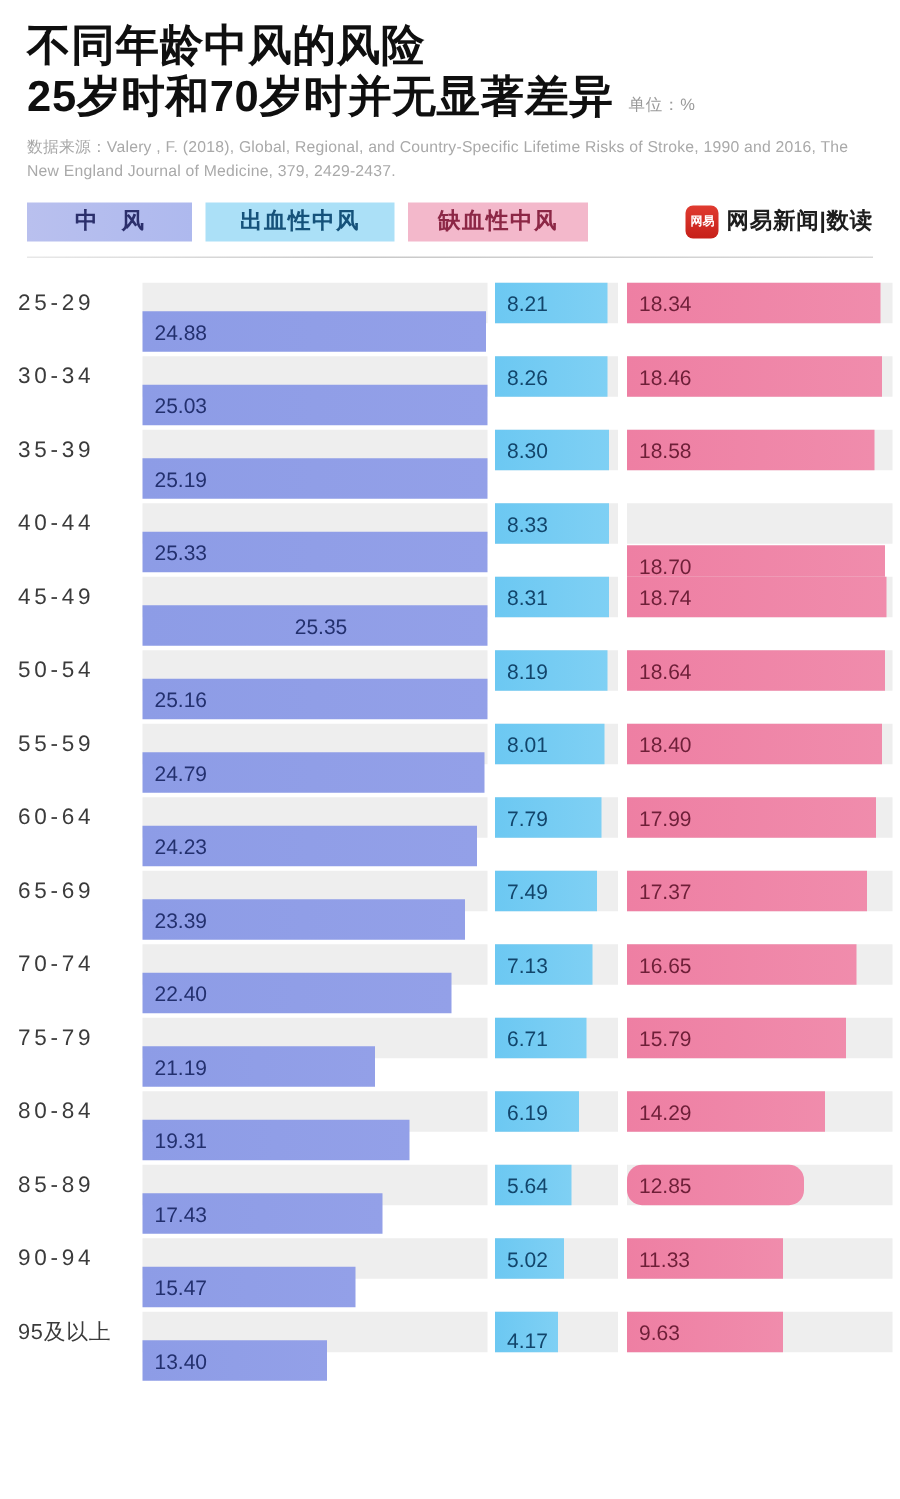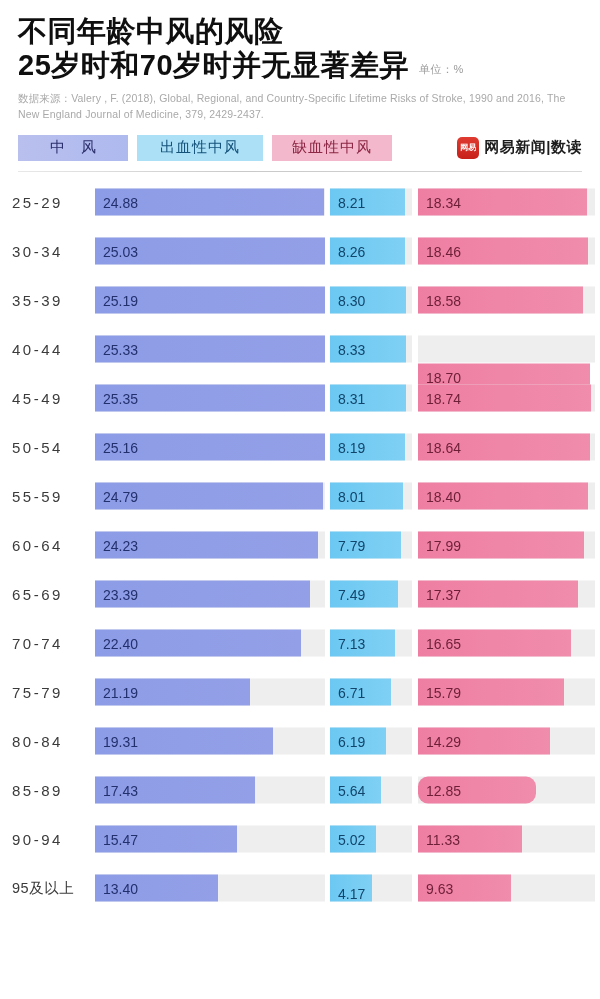--- a/index.html
+++ b/index.html
@@ -56,21 +56,21 @@
     display: flex;
     align-items: center;
     gap: 9px;
   }
   .legend-chip {
     height: 26px;
     display: flex;
     align-items: center;
     justify-content: center;
     font-size: 15px;
-    font-weight: normal;
+    font-weight: bold;
     box-sizing: border-box;
   }
   .chip-total {
     width: 110px;
     background: linear-gradient(90deg, #b9c0ee 0%, #aeb9ee 100%);
     color: #2b2f6b;
     letter-spacing: 16px;
     text-indent: 16px;
   }
   .chip-hem {
@@ -156,21 +156,21 @@
   .track-isc   { left: 418px; width: 177px; }
 
   .fill {
     position: absolute;
     left: 0;
     top: 0;
     height: 100%;
     display: flex;
     align-items: center;
   }
-  .fill-total { background: linear-gradient(90deg, #8d9ce6 0%, #93a0e8 100%); }
+  .fill-total { background: linear-gradient(90deg, #8d9ce6 0%, #93a0e8 100%); margin-top: 19px; }
   .fill-hem   { background: linear-gradient(90deg, #6cc8f2 0%, #7fd0f4 100%); }
   .fill-isc   { background: linear-gradient(90deg, #ee7fa3 0%, #f08cac 100%); }
 
   .val {
     font-size: 14px;
     padding-left: 8px;
     white-space: nowrap;
   }
   .val-total { color: #23306e; }
   .val-hem   { color: #12456b; }
@@ -269,21 +269,21 @@
       </div>
       <div class="track track-isc">
         <div class="fill fill-isc" style="width: 172.391px; margin-top: 28px;">
           <span class="val val-isc">18.70</span>
         </div>
       </div>
     </div>
     <div class="row">
       <div class="row-label">45-49</div>
       <div class="track track-total">
-        <div class="fill fill-total" style="width: 230px;">
+        <div class="fill fill-total" style="width: 230px; justify-content: center;">
           <span class="val val-total">25.35</span>
         </div>
       </div>
       <div class="track track-hem">
         <div class="fill fill-hem" style="width: 75.7133px;">
           <span class="val val-hem">8.31</span>
         </div>
       </div>
       <div class="track track-isc">
         <div class="fill fill-isc" style="width: 172.759px;">
@@ -459,18 +459,18 @@
         <div class="fill fill-total" style="width: 123.28px;">
           <span class="val val-total">13.40</span>
         </div>
       </div>
       <div class="track track-hem">
         <div class="fill fill-hem" style="width: 42px; align-items: flex-end;">
           <span class="val val-hem">4.17</span>
         </div>
       </div>
       <div class="track track-isc">
-        <div class="fill fill-isc" style="width: 93px; align-items: center;">
+        <div class="fill fill-isc" style="width: 104px; align-items: center;">
           <span class="val val-isc">9.63</span>
         </div>
       </div>
     </div>
   </div>
 
 </body></html>

